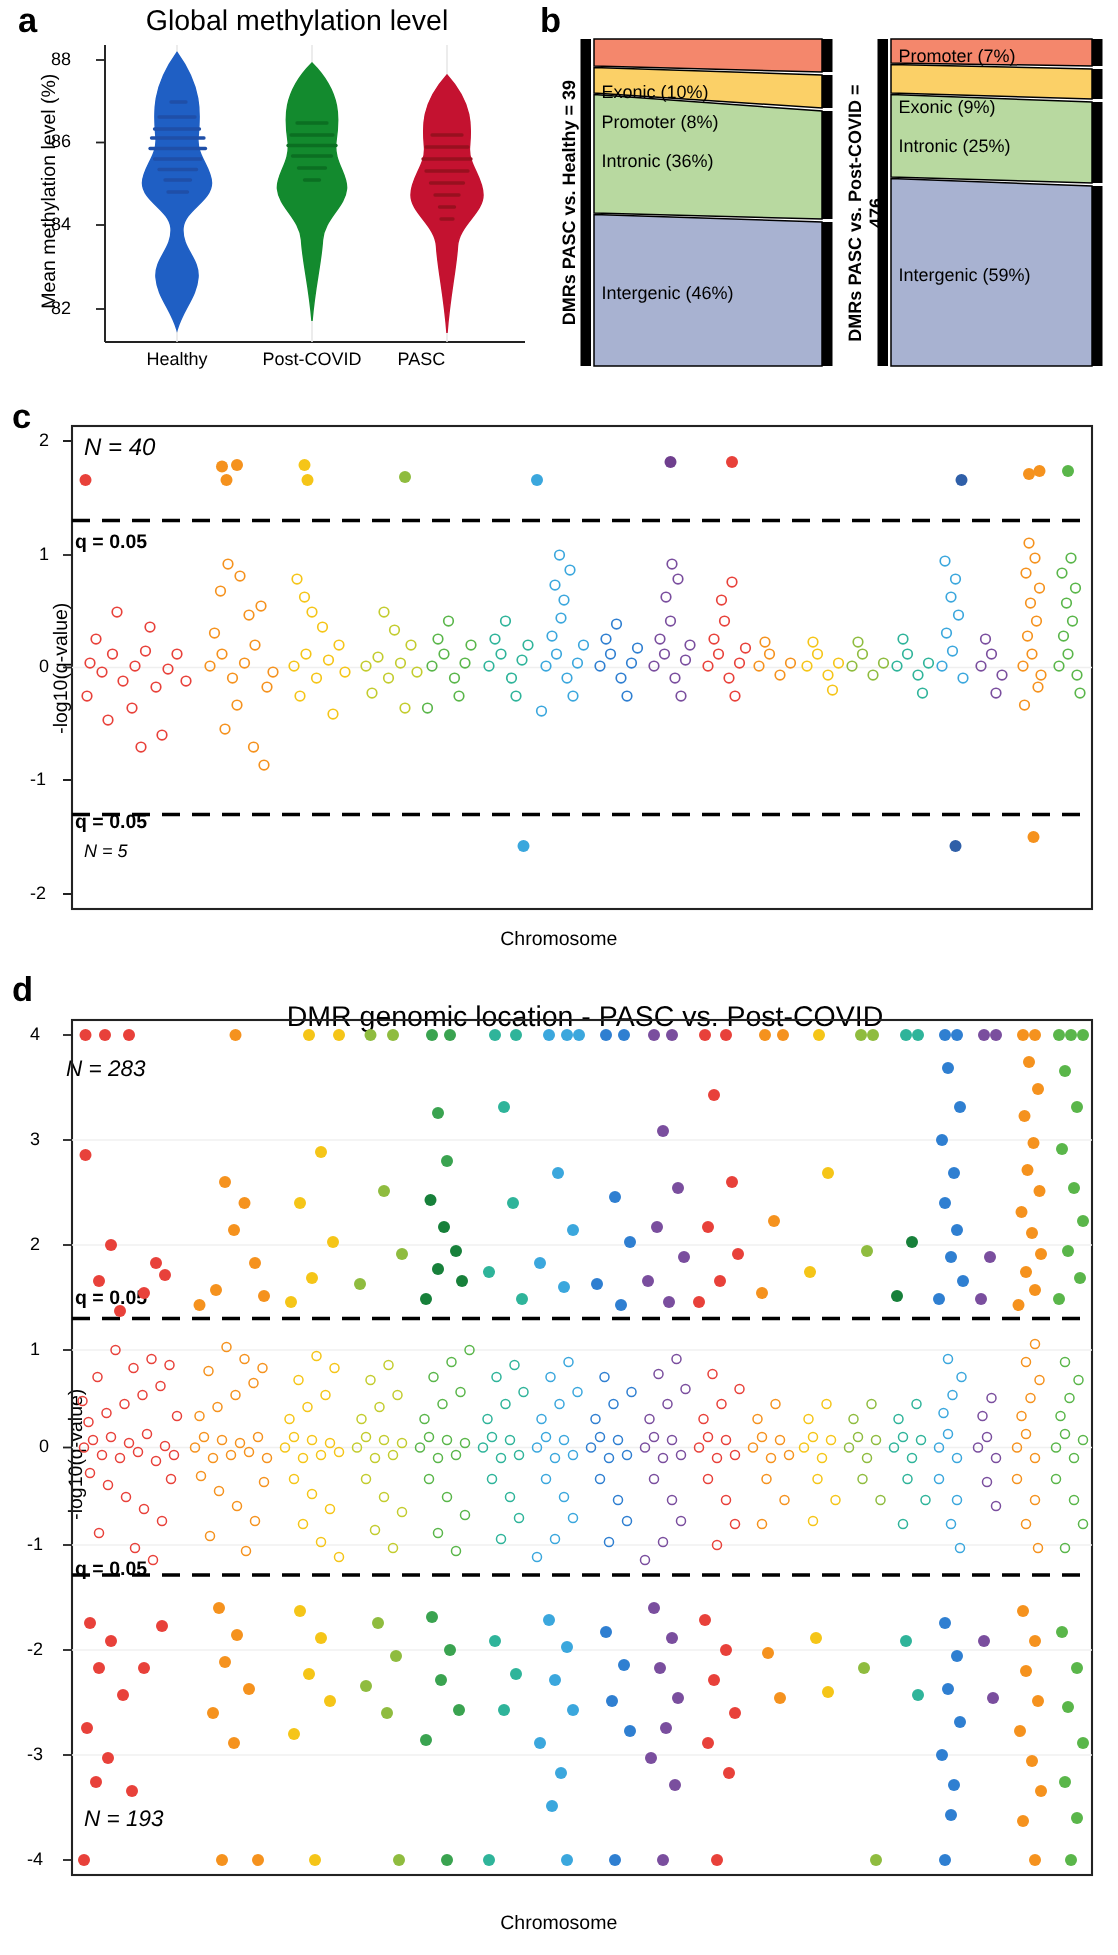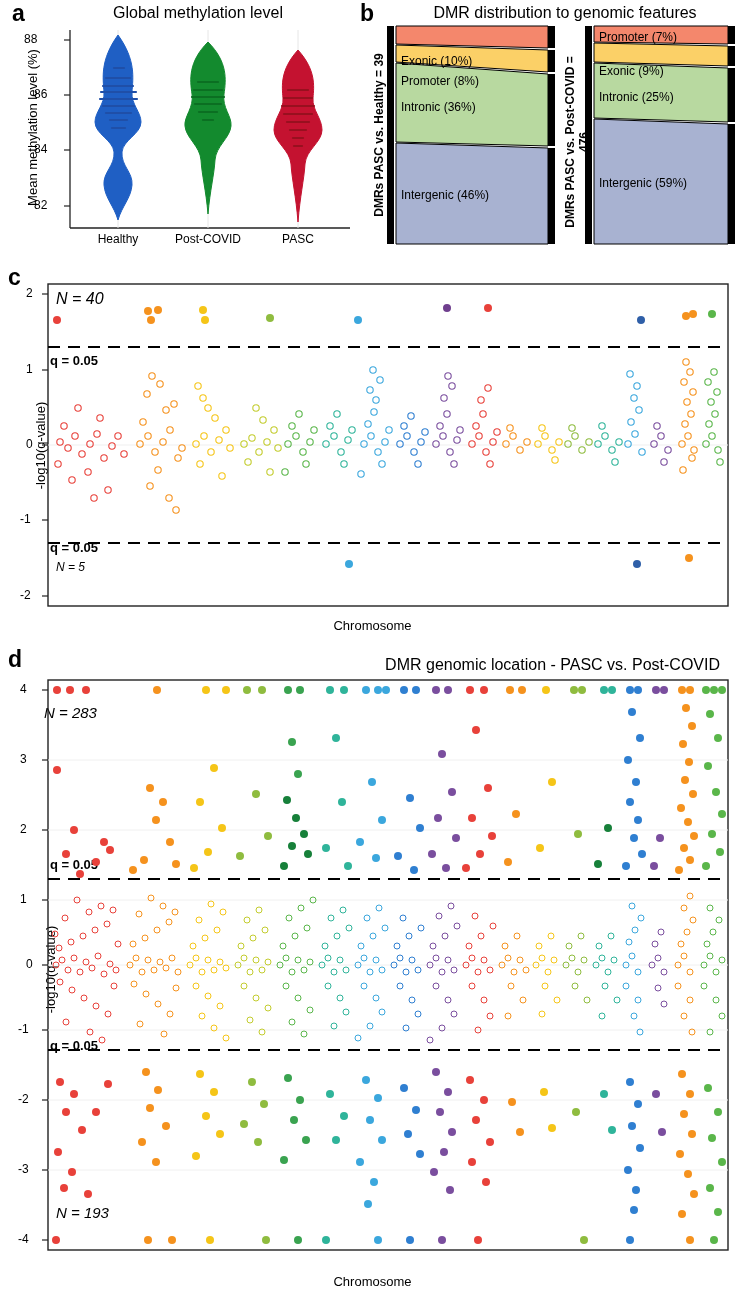--- a/index.html
+++ b/index.html
@@ -1,19 +1,19 @@
 <!DOCTYPE html>
 <html><head>
 <meta charset="utf-8">
 <style>
   html,body{margin:0;padding:0;background:#ffffff;}
   body{width:745px;height:1303px;font-family:"Liberation Sans",sans-serif;color:#000;position:relative;overflow:hidden;}
   .panel{position:absolute;}
   .plabel{font-weight:bold;font-size:23px;font-family:"Liberation Sans",sans-serif;}
-  .ttl{font-size:16px;text-align:center;}
+  .ttl{font-size:19px;text-align:center;}
   .axlbl{font-size:13px;}
   .tick{font-size:12px;}
   svg{display:block;}
   .boldit{font-weight:bold;font-size:13px;}
 </style>
 </head>
 <body>
 
 <div class="panel" style="left:0;top:0;width:360px;height:255px;">
   <div class="plabel" style="position:absolute;left:12px;top:0px;">a</div>
@@ -68,32 +68,31 @@
       <line x1="287" y1="122" x2="309" y2="122"></line>
       <line x1="290" y1="130" x2="306" y2="130"></line>
       <line x1="293" y1="138" x2="303" y2="138"></line>
       <line x1="294" y1="146" x2="302" y2="146"></line>
     </g>
   </svg>
 
   <div class="tick" style="position:absolute;left:34px;top:198px;">82</div>
   <div class="tick" style="position:absolute;left:34px;top:142px;">84</div>
   <div class="tick" style="position:absolute;left:34px;top:87px;">86</div>
-  <div class="tick" style="position:absolute;left:24px;top:32px;">88</div>
+  <div class="tick" style="position:absolute;left:34px;top:32px;">88</div>
 
   <div class="axlbl" style="position:absolute;left:-58px;top:120px;width:180px;text-align:center;transform:rotate(-90deg);">Mean methylation level (%)</div>
 
   <div class="tick" style="position:absolute;left:85px;top:232px;width:66px;text-align:center;">Healthy</div>
   <div class="tick" style="position:absolute;left:163px;top:232px;width:90px;text-align:center;">Post-COVID</div>
-  <div class="tick" style="position:absolute;left:265px;top:232px;width:66px;text-align:center;">PASC</div>
+  <div class="tick" style="position:absolute;left:265px;top:232px;width:66px;">PASC</div>
 </div>
 
 <div class="panel" style="left:360px;top:0;width:385px;height:255px;">
   <div class="plabel" style="position:absolute;left:0px;top:0px;">b</div>
-  <div class="ttl" style="position:absolute;left:30px;top:4px;width:350px;">DMR distribution to genomic features</div>
 
   <svg width="385" height="250" style="position:absolute;left:0;top:0;">
 
     <rect x="27" y="26" width="7" height="218" fill="#000"></rect>
 
     <path d="M36,26 L188,26 L188,48 L36,44 Z" fill="#f4876c" stroke="#000" stroke-width="1"></path>
     <path d="M36,45 L188,50 L188,72 L36,62 Z" fill="#fbd067" stroke="#000" stroke-width="1"></path>
     <path d="M36,63 L188,74 L188,146 L36,142 Z" fill="#b8d9a0" stroke="#000" stroke-width="1"></path>
     <path d="M36,143 L188,148 L188,244 L36,244 Z" fill="#a8b2d1" stroke="#000" stroke-width="1"></path>
     <rect x="188" y="26" width="7" height="22" fill="#000"></rect>
@@ -418,21 +417,21 @@
     <span class="tick" style="position:absolute;left:598px;"></span>
     <span class="tick" style="position:absolute;left:640px;"></span>
     <span class="tick" style="position:absolute;left:668px;"></span>
     <span class="tick" style="position:absolute;left:692px;"></span>
     <span class="tick" style="position:absolute;left:718px;"></span>
   </div>
 </div>
 
 <div class="panel" style="left:0;top:642px;width:745px;height:661px;">
   <div class="plabel" style="position:absolute;left:8px;top:4px;">d</div>
-  <div class="ttl" style="position:absolute;left:60px;top:14px;width:660px;text-align:right;">DMR genomic location - PASC vs. Post-COVID</div>
+  <div class="ttl" style="position:absolute;left:60px;top:26px;width:660px;">DMR genomic location - PASC vs. Post-COVID</div>
   <div class="axlbl" style="position:absolute;left:-230px;top:320px;width:560px;text-align:center;transform:rotate(-90deg);">-log10(q-value)</div>
   <div class="axlbl" style="position:absolute;left:0;top:632px;width:745px;text-align:center;">Chromosome</div>
   <div class="boldit" style="position:absolute;left:50px;top:215px;">q = 0.05</div>
   <div class="boldit" style="position:absolute;left:50px;top:396px;">q = 0.05</div>
   <div style="position:absolute;left:44px;top:62px;font-size:15px;font-style:italic;">N = 283</div>
   <div style="position:absolute;left:56px;top:562px;font-size:15px;font-style:italic;">N = 193</div>
 
   <svg width="745" height="620" style="position:absolute;left:0;top:0;">
     <rect x="48" y="38" width="680" height="570" fill="none" stroke="#222" stroke-width="1.4"></rect>
 

